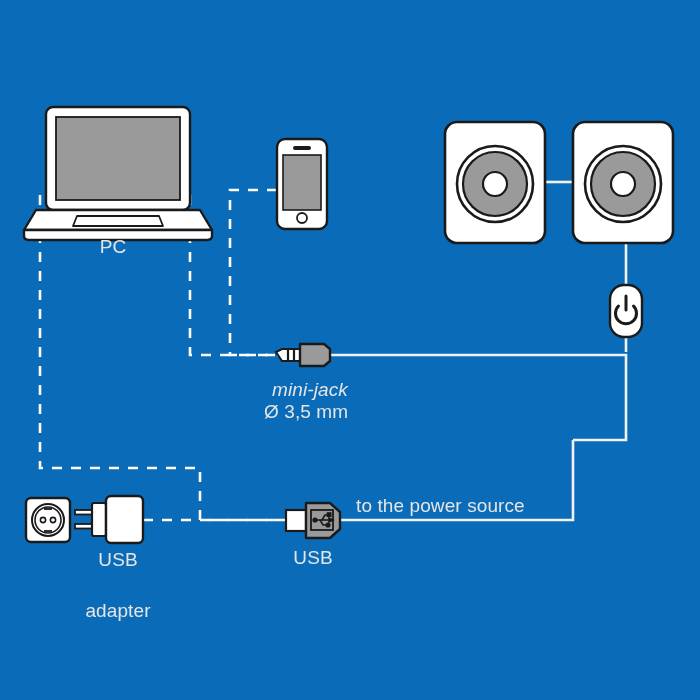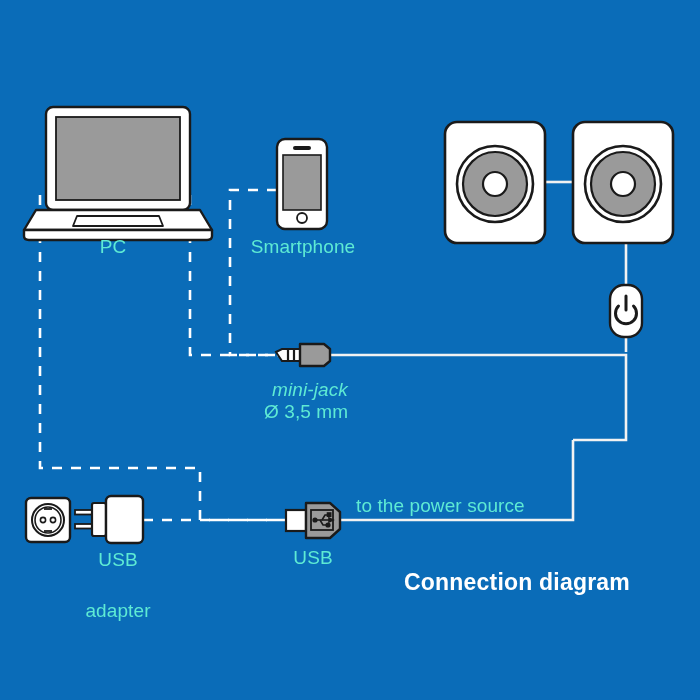--- a/index.html
+++ b/index.html
@@ -7,21 +7,21 @@
     width:700px;height:700px;
     background:#0a6cb8;
     font-family:"Liberation Sans",sans-serif;
     overflow:hidden;
     position:relative;
   }
   #stage{position:absolute;inset:0;width:700px;height:700px;}
   svg.layer{position:absolute;left:0;top:0;width:700px;height:700px;}
   .lbl{
     position:absolute;
-    color:#5eead4;
+    color:#e5e5e5;
     font-family:"Liberation Sans",sans-serif;
     font-size:19px;
     line-height:23px;
     white-space:pre;
     letter-spacing:.1px;
   }
   .lbl.center{transform:translateX(-50%);text-align:center;}
   .title{
     position:absolute;
     color:#ffffff;
@@ -140,30 +140,28 @@
       <circle cx="43" cy="520" r="2.6" fill="#ffffff" stroke="#1a1a1a" stroke-width="1.6"></circle>
       <circle cx="53" cy="520" r="2.6" fill="#ffffff" stroke="#1a1a1a" stroke-width="1.6"></circle>
       <line x1="44" y1="531" x2="52" y2="531" stroke="#1a1a1a" stroke-width="1.8"></line>
       <line x1="44" y1="509" x2="52" y2="509" stroke="#1a1a1a" stroke-width="1.8"></line>
     </g>
 
   </svg>
 
   <div class="lbl center" style="left:113px;top:235px;">PC</div>
 
-  <div class="lbl center" style="left:303px;top:235px;">Smartphone</div>
 
 
   <div class="lbl" style="left:272px;top:378px;font-style:italic;">mini-jack</div>
 
   <div class="lbl" style="left:264px;top:400px;text-align:right;">Ø 3,5 mm</div>
 
   <div class="lbl" style="left:356px;top:494px;text-align:center;">to the power source</div>
 
   <div class="lbl center" style="left:313px;top:546px;">USB</div>
 
   <div class="lbl center" style="left:118px;top:548px;">USB</div>
 
   <div class="lbl center" style="left:118px;top:599px;">adapter</div>
 
-  <div class="title" style="left:404px;top:569px;">Connection diagram</div>
 
 </div>
 
 </body></html>

